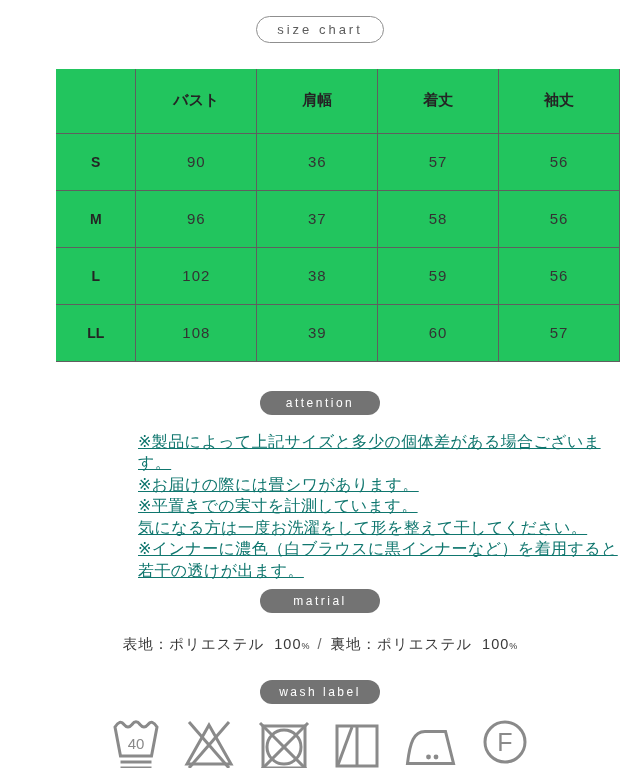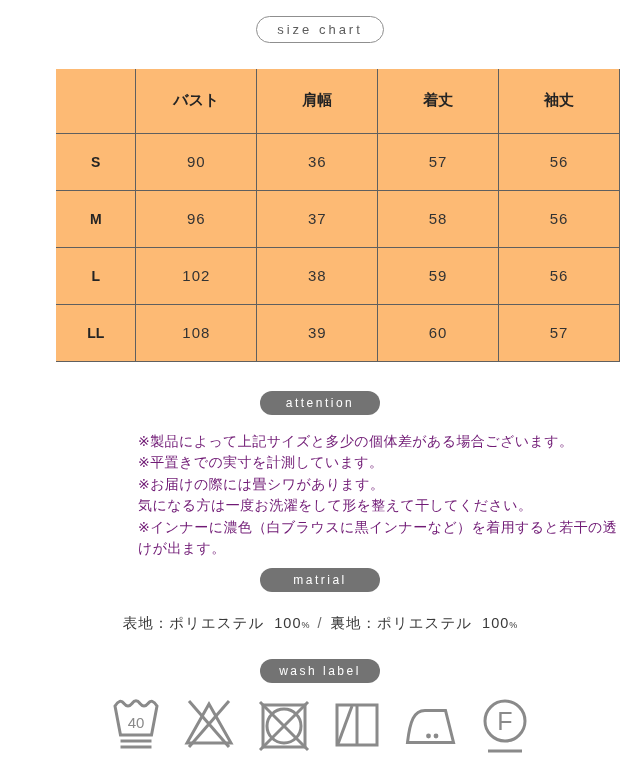--- a/index.html
+++ b/index.html
@@ -10,21 +10,21 @@
   
   .pill-outline{
     width:fit-content;margin:16px auto 0;padding:5px 20px;
     border:1px solid #8f8f8f;border-radius:15px;
     font-size:13px;letter-spacing:3px;color:#5c5c5c;text-align:center;
   }
   
   table.size-table{border-collapse:collapse;margin:26px 0 0 36px;table-layout:fixed;}
   .size-table th,.size-table td{
     border:1px solid #5f5f5f;text-align:center;vertical-align:middle;
-    padding:0;background:#fdba74;
+    padding:0;background:#22c55e;
   }
   .size-table tr:first-child > *{border-top:0;}
   .size-table tr > *:first-child{border-left:0;}
   .size-table col.c-label{width:80px;}
   .size-table col.c-data{width:121px;}
   .size-table tr.head-row{height:64px;}
   .size-table tr.data-row{height:57px;}
   .size-table th.col-head{font-size:15px;font-weight:bold;color:#242424;}
   .size-table th.size-label{font-size:14px;font-weight:bold;color:#242424;}
   .size-table td.val{font-size:15px;font-weight:normal;color:#333;letter-spacing:1px;text-align:center;}
@@ -33,21 +33,21 @@
     width:120px;height:24px;margin:0 auto;border-radius:12px;
     background:#737373;color:#ffffff;font-size:12px;letter-spacing:2.5px;
     display:flex;align-items:center;justify-content:center;
   }
   .badge-attention{margin-top:29px;}
   .badge-matrial{margin-top:8px;}
   .badge-wash{margin-top:26px;}
   
   .notes{margin:16px 0 0 118px;}
   .notes p{
-    margin:0;font-size:14px;line-height:21.5px;letter-spacing:0.4px;color:#701a75;
+    margin:0;font-size:16px;line-height:21.5px;letter-spacing:0.4px;color:#0f766e;text-decoration:underline;
   }
   
   .material-line{
     margin-top:22px;display:flex;justify-content:center;align-items:baseline;
     font-size:14.5px;color:#3a3a3a;letter-spacing:1px;
   }
   .material-line .lbl{white-space:pre;}
   .material-line .num{margin-left:10px;}
   .material-line .pct{font-size:9px;letter-spacing:0;}
   .material-line .sep{margin:0 8px;color:#6a6a6a;}
@@ -114,22 +114,22 @@
       <td class="val">57</td>
     </tr>
   </tbody>
     </table>
 
   <div class="pill-solid badge-attention">
     <span>attention</span>
   </div>
   <div class="notes">
     <p>※製品によって上記サイズと多少の個体差がある場合ございます。</p>
+    <p>※お届けの際には畳シワがあります。</p>
     <p>※平置きでの実寸を計測しています。</p>
-    <p>※お届けの際には畳シワがあります。</p>
     <p>気になる方は一度お洗濯をして形を整えて干してください。</p>
     <p>※インナーに濃色（白ブラウスに黒インナーなど）を着用すると若干の透けが出ます。</p>
   </div>
 
   <div class="pill-solid badge-matrial">
     <span>matrial</span>
   </div>
   <div class="material-line">
     <span class="lbl">表地：ポリエステル</span>
     <span class="num">100</span>

